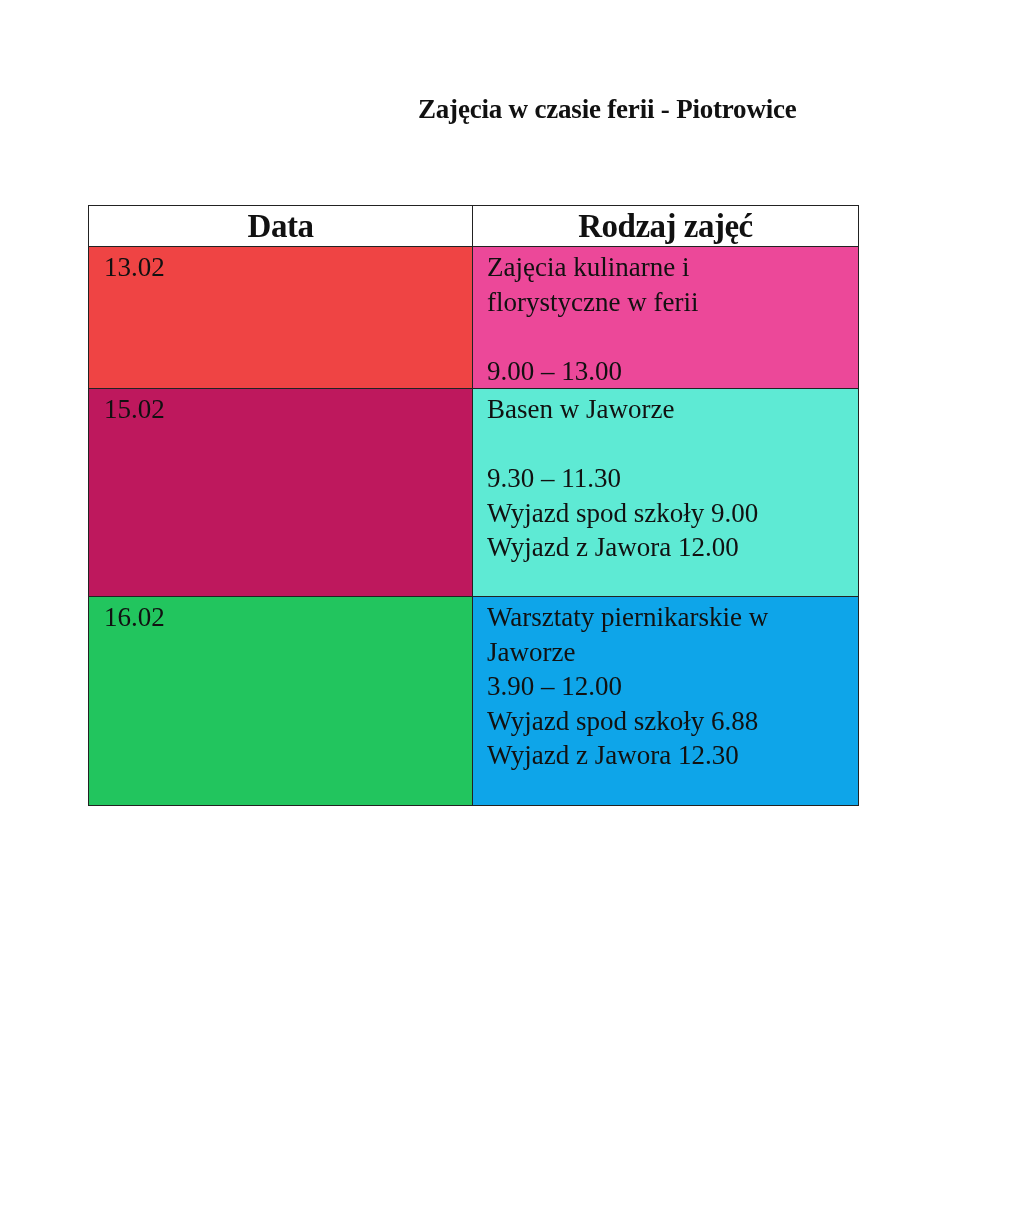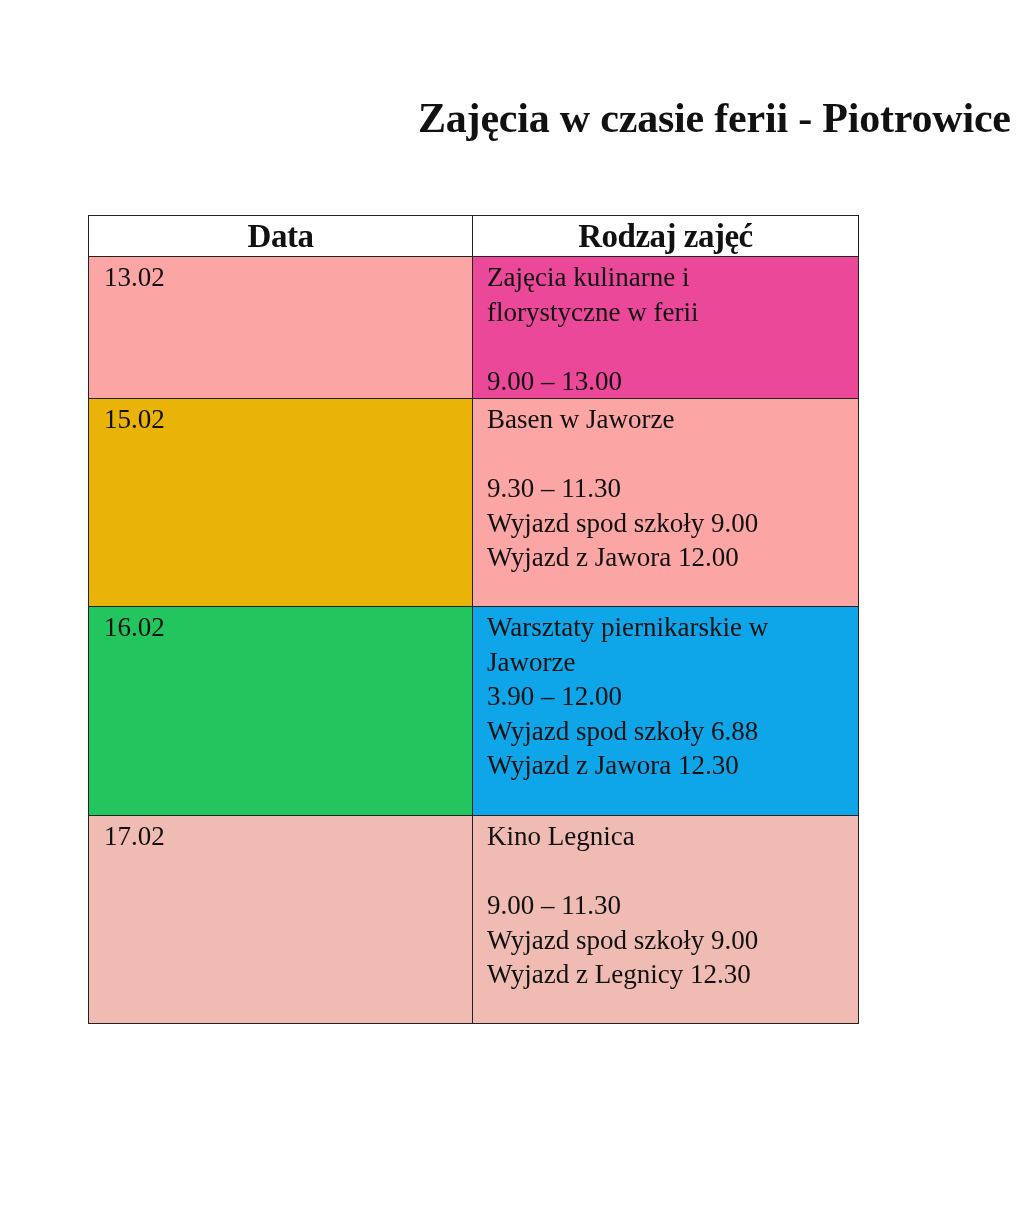--- a/index.html
+++ b/index.html
@@ -12,29 +12,29 @@
       height: 1230px;
       position: relative;
       overflow: hidden;
       font-family: "Liberation Serif", "DejaVu Serif", serif;
       color: #111111;
     }
     .title {
       position: absolute;
       left: 418px;
       top: 94px;
-      font-size: 42px;
+      font-size: 27px;
       font-weight: bold;
       white-space: nowrap;
       letter-spacing: -0.2px;
     }
     table.schedule {
       position: absolute;
       left: 88px;
-      top: 215px;
+      top: 205px;
       width: 770px;
       border-collapse: collapse;
       table-layout: fixed;
     }
     table.schedule th,
     table.schedule td {
       border: 1.5px solid #222222;
       vertical-align: top;
       padding: 0;
     }
@@ -77,52 +77,42 @@
     <col class="c-act">
   </colgroup>
   <thead>
     <tr>
       <th>Data</th>
       <th>Rodzaj zajęć</th>
     </tr>
   </thead>
   <tbody>
     <tr class="r1">
-      <td class="cell-date" style="background: #fca5a5;"><span>13.02</span></td>
+      <td class="cell-date" style="background: #ef4444;"><span>13.02</span></td>
       <td class="cell-act" style="background: #ec4899;">
         <span class="line">Zajęcia kulinarne i</span>
         <span class="line">florystyczne w ferii</span>
         <span class="line"></span>
         <span class="line">9.00 – 13.00</span>
       </td>
     </tr>
     <tr class="r3">
-      <td class="cell-date" style="background: #eab308;"><span>15.02</span></td>
-      <td class="cell-act" style="background: #fca5a5; margin-top: 16px;">
+      <td class="cell-date" style="background: #be185d;"><span>15.02</span></td>
+      <td class="cell-act" style="background: #5eead4; margin-top: 16px;">
         <span class="line">Basen w Jaworze</span>
         <span class="line"></span>
         <span class="line">9.30 – 11.30</span>
         <span class="line">Wyjazd spod szkoły 9.00</span>
         <span class="line">Wyjazd z Jawora 12.00</span>
       </td>
     </tr>
     <tr class="r4">
       <td class="cell-date" style="background: #22c55e;"><span>16.02</span></td>
       <td class="cell-act" style="background: #0ea5e9;">
         <span class="line">Warsztaty piernikarskie w</span>
         <span class="line">Jaworze</span>
         <span class="line">3.90 – 12.00</span>
         <span class="line">Wyjazd spod szkoły 6.88</span>
         <span class="line">Wyjazd z Jawora 12.30</span>
       </td>
     </tr>
-    <tr class="r5">
-      <td class="cell-date" style="background: rgb(239, 187, 179);"><span>17.02</span></td>
-      <td class="cell-act" style="background: rgb(239, 187, 179);">
-        <span class="line">Kino Legnica</span>
-        <span class="line"></span>
-        <span class="line">9.00 – 11.30</span>
-        <span class="line">Wyjazd spod szkoły 9.00</span>
-        <span class="line">Wyjazd z Legnicy 12.30</span>
-      </td>
-    </tr>
   </tbody>
 </table>
 
 </body></html>

